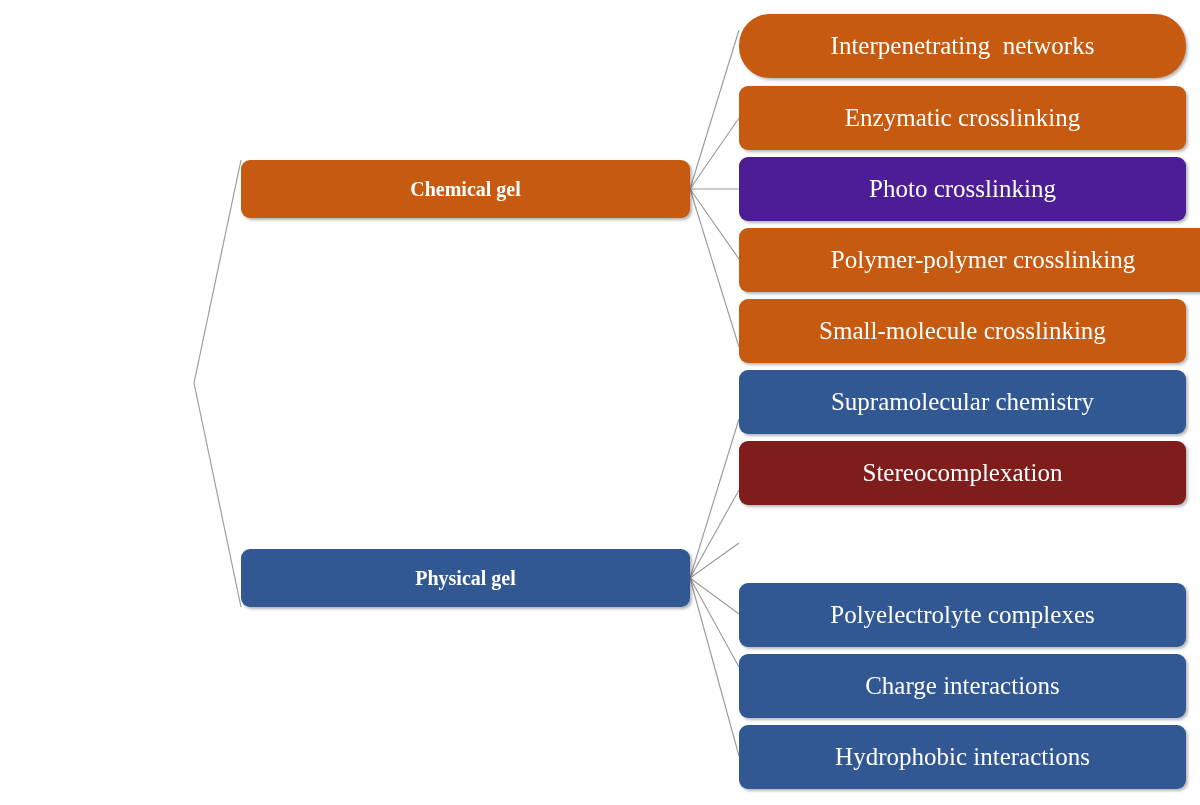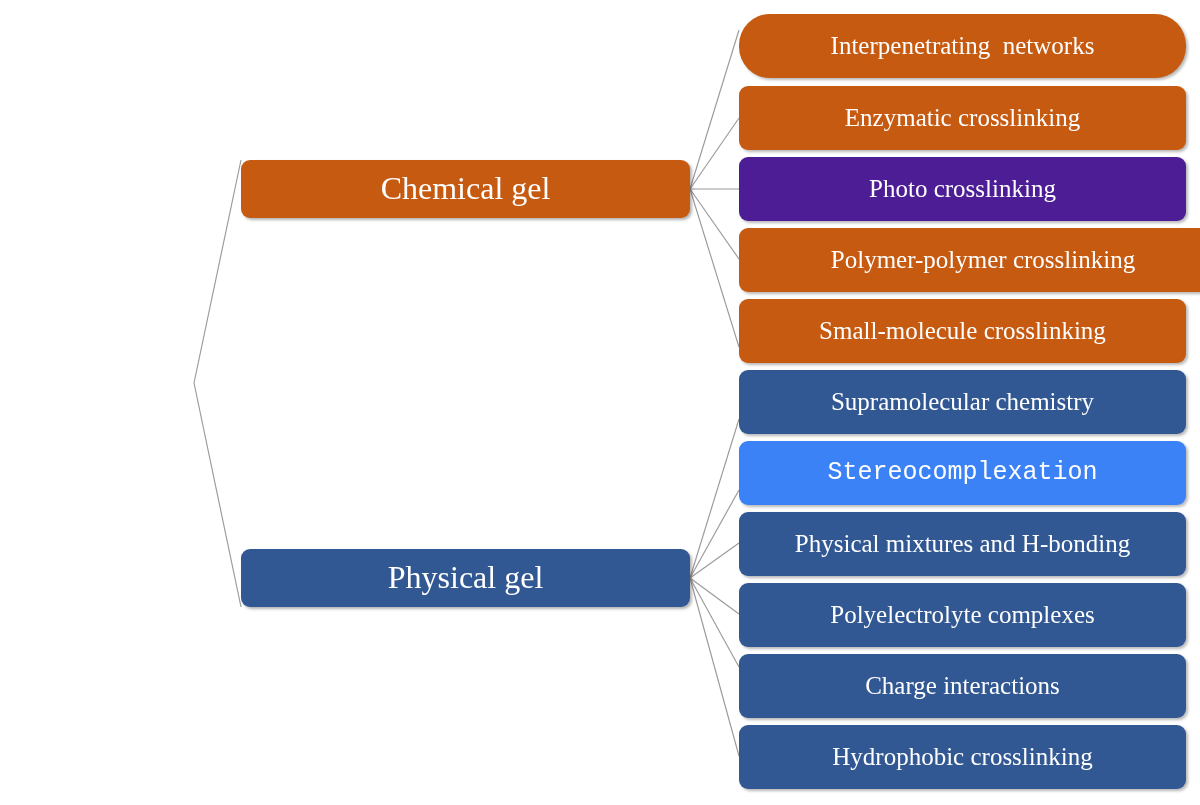--- a/index.html
+++ b/index.html
@@ -38,22 +38,22 @@
     background: #ffffff;
     color: #000000;
     border-radius: 9px;
     font-weight: bold;
     font-size: 27px;
     letter-spacing: 0.2px;
   }
   .branch-node {
     color: #ffffff;
     border-radius: 9px;
-    font-weight: normal;
-    font-size: 32px;
+    font-weight: bold;
+    font-size: 20px;
     box-shadow: 2px 2px 3px rgba(0,0,0,0.30);
   }
   .leaf-node {
     color: #ffffff;
     border-radius: 9px;
     font-weight: normal;
     font-size: 25px;
     box-shadow: 2px 2px 3px rgba(0,0,0,0.28);
   }
 </style>
@@ -92,23 +92,22 @@
   <div class="node leaf-node" style="left:739px; top:86px; width:447px; height:64px; background:#C65A11;">Enzymatic crosslinking</div>
 
   <div class="node leaf-node" style="left:739px; top:157px; width:447px; height:64px; background:#4c1d95;">Photo crosslinking</div>
 
   <div class="node leaf-node" style="left:739px; top:228px; width:488px; height:64px; background:#C65A11;">Polymer-polymer crosslinking</div>
 
   <div class="node leaf-node" style="left:739px; top:299px; width:447px; height:64px; background:#C65A11;">Small-molecule crosslinking</div>
 
   <div class="node leaf-node" style="left:739px; top:370px; width:447px; height:64px; background:#325893;">Supramolecular chemistry</div>
 
-  <div class="node leaf-node" style="left:739px; top:441px; width:447px; height:64px; background:#3b82f6;font-family:Liberation Mono, monospace;">Stereocomplexation</div>
+  <div class="node leaf-node" style="left:739px; top:441px; width:447px; height:64px; background:#7f1d1d;">Stereocomplexation</div>
 
-  <div class="node leaf-node" style="left:739px; top:512px; width:447px; height:64px; background:#325893;">Physical mixtures and H-bonding</div>
 
   <div class="node leaf-node" style="left:739px; top:583px; width:447px; height:64px; background:#325893;">Polyelectrolyte complexes</div>
 
   <div class="node leaf-node" style="left:739px; top:654px; width:447px; height:64px; background:#325893;">Charge interactions</div>
 
-  <div class="node leaf-node" style="left:739px; top:725px; width:447px; height:64px; background:#325893;">Hydrophobic crosslinking</div>
+  <div class="node leaf-node" style="left:739px; top:725px; width:447px; height:64px; background:#325893;">Hydrophobic interactions</div>
 
 </div>
 
 </body></html>

